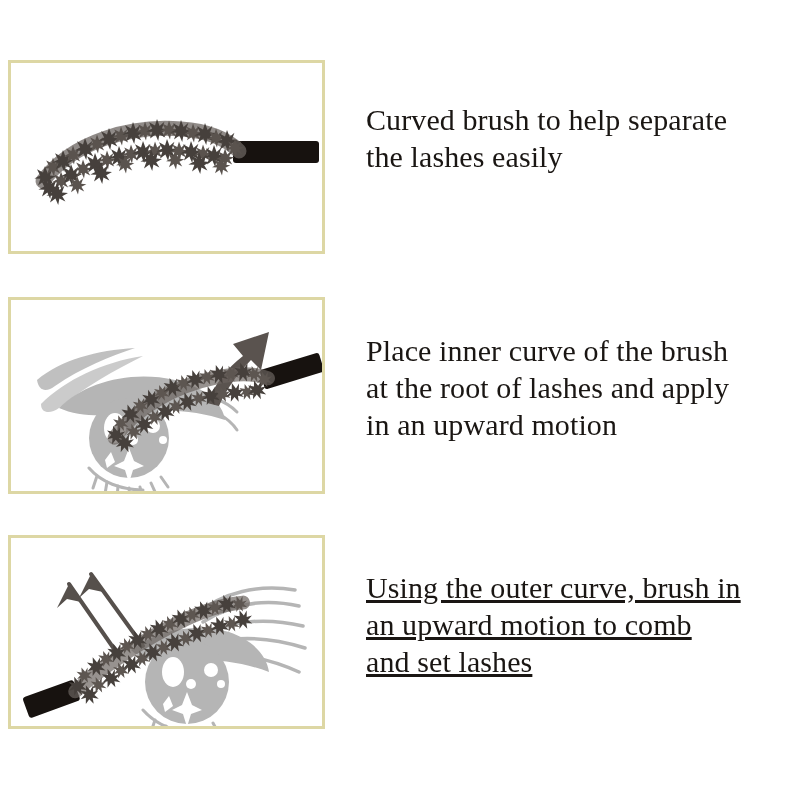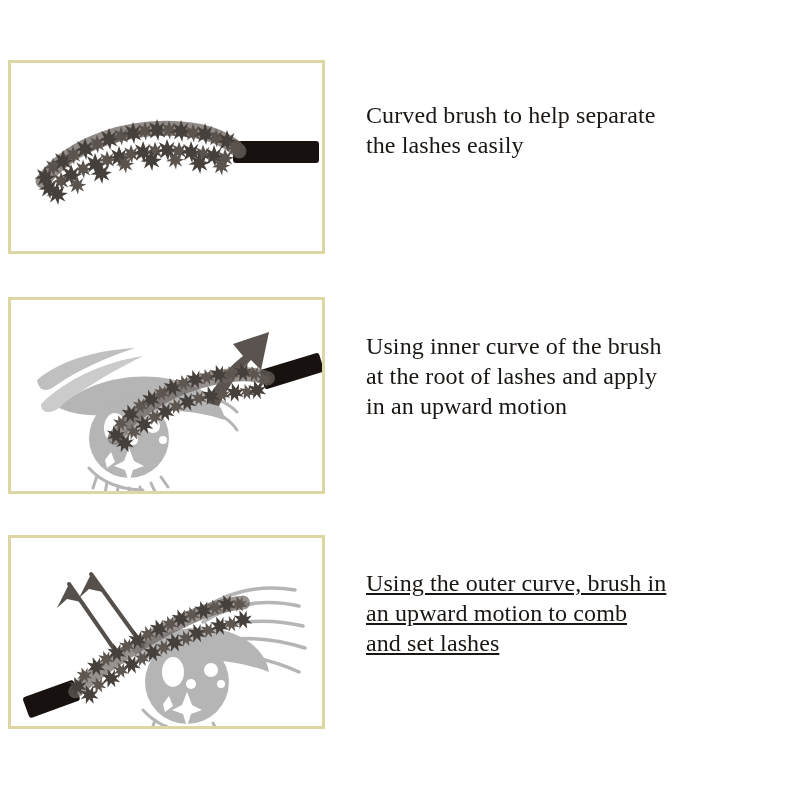--- a/index.html
+++ b/index.html
@@ -57,21 +57,21 @@
     width: 100%;
     height: 100%;
   }
 
   
   .caption {
     flex: 1 1 auto;
     padding-left: 41px;
     padding-right: 10px;
     color: #1a1613;
-    font-size: 24px;
+    font-size: 30px;
     line-height: 1.24;
     letter-spacing: 0.1px;
     white-space: pre-line;
   }
   .row-1 .caption { padding-top: 41px; }
   .row-2 .caption { padding-top: 35px; }
   .row-3 .caption { padding-top: 34px; text-decoration: underline; }
 </style>
 </head>
 <body>
@@ -237,21 +237,21 @@
               <use href="#b2b" x="238" y="115"></use>
               <use href="#b2a" x="240" y="95"></use>
               <use href="#b2b" x="250" y="100"></use>
               <use href="#b2a" x="248" y="116"></use>
               <use href="#b2b" x="258" y="108"></use>
             </g>
           </g>
         </svg>
       </div>
     </div>
-    <div class="caption">Using inner curve of the brush
+    <div class="caption">Place inner curve of the brush
 at the root of lashes and apply
 in an upward motion</div>
   </div>
 
   <div class="step-row row-3">
     <div class="panel">
       <div class="panel-art">
         <svg viewBox="0 0 311 188" preserveAspectRatio="none" aria-hidden="true">
           <defs>
             <g id="b3a">

